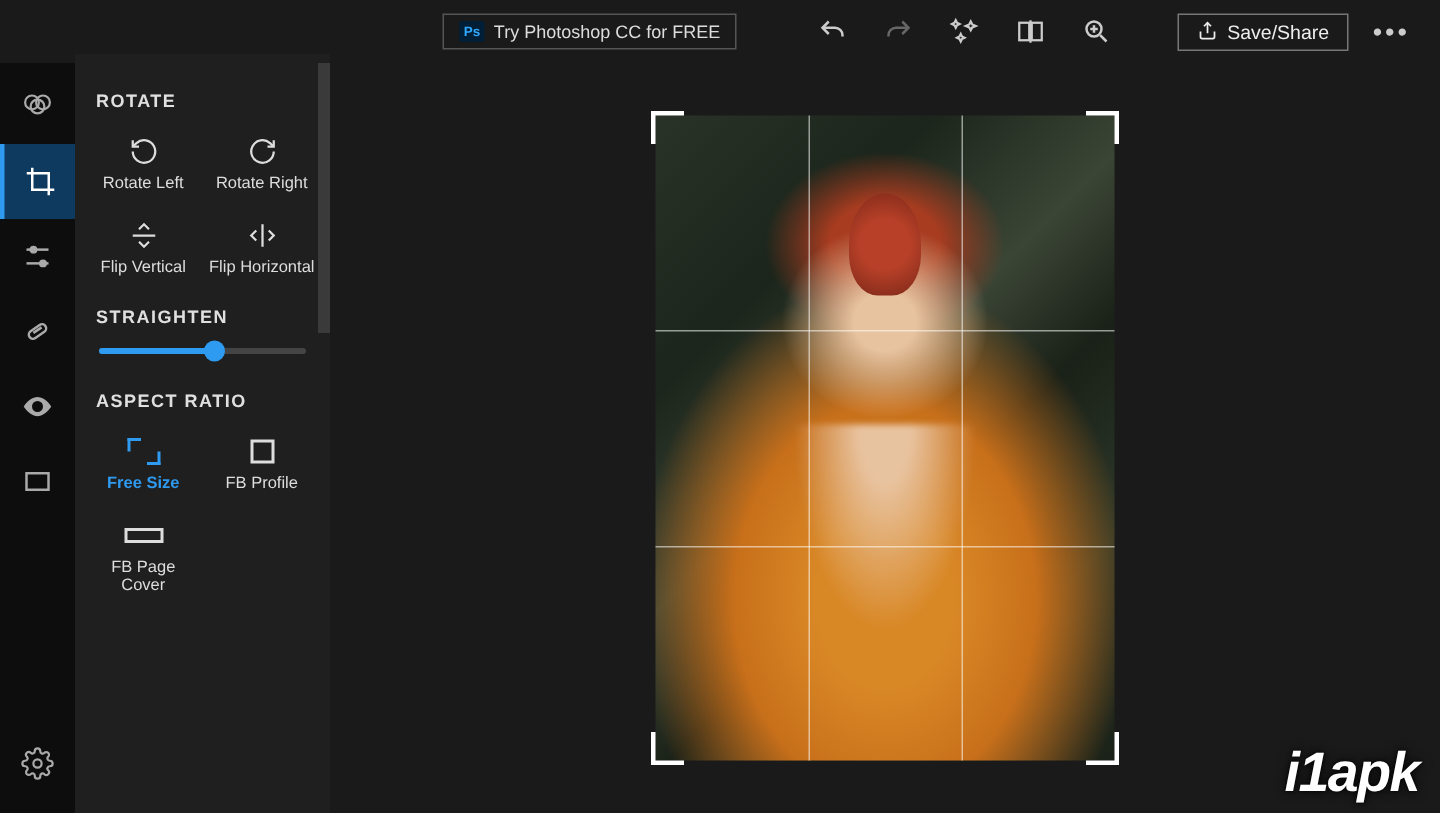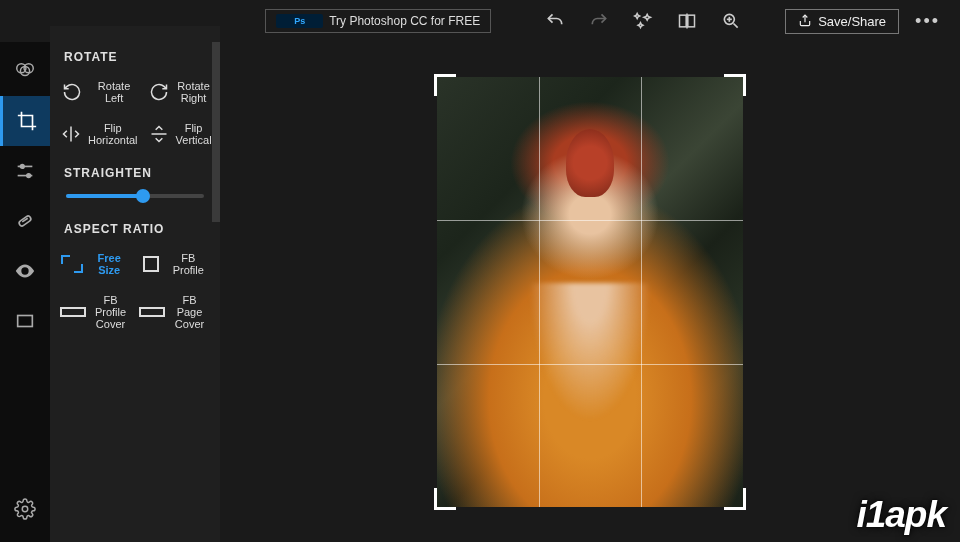--- a/index.html
+++ b/index.html
@@ -2,40 +2,40 @@
 <html><head>
 <meta charset="utf-8">
 <style>
 * { margin: 0; padding: 0; box-sizing: border-box; font-family: -apple-system, BlinkMacSystemFont, "Segoe UI", sans-serif; }
 body { width: 960px; height: 542px; background: #1a1a1a; color: #e6e6e6; overflow: hidden; position: relative; }
 
 
 .topbar { height: 42px; background: #1a1a1a; display: flex; align-items: center; padding: 0 12px; gap: 8px; }
 .spacer { flex: 1; }
 .ps-btn { display: flex; align-items: center; gap: 6px; border: 1px solid #555; padding: 4px 10px; font-size: 12px; color: #ddd; cursor: pointer; }
-.ps-badge { background: #001e36; color: #31a8ff; font-size: 9px; font-weight: 700; padding: 2px 18px; border-radius: 2px; }
+.ps-badge { background: #001e36; color: #31a8ff; font-size: 9px; font-weight: 700; padding: 2px 3px; border-radius: 2px; }
 .tb-icon { width: 36px; height: 36px; display: flex; align-items: center; justify-content: center; color: #ccc; cursor: pointer; }
 .tb-icon.dim { color: #666; }
 .tb-icon svg { width: 20px; height: 20px; }
 .save-btn { display: flex; align-items: center; gap: 6px; border: 1px solid #777; padding: 4px 12px; font-size: 13px; color: #eee; cursor: pointer; }
 .save-btn svg { width: 14px; height: 14px; }
 .more { font-size: 18px; letter-spacing: 2px; color: #ccc; cursor: pointer; padding: 0 8px; }
 
 
 .strip { position: absolute; left: 0; top: 42px; bottom: 0; width: 50px; background: #0d0d0d; display: flex; flex-direction: column; align-items: center; padding-top: 4px; }
 .strip-item { width: 50px; height: 50px; display: flex; align-items: center; justify-content: center; color: #aaa; cursor: pointer; }
 .strip-item.active { background: #0e3a5f; color: #fff; border-left: 3px solid #2e9af0; }
 .strip-item svg { width: 22px; height: 22px; }
 .strip-bottom { margin-top: auto; margin-bottom: 8px; }
 
 
-.panel { position: absolute; left: 50px; top: 26px; bottom: 0; width: 170px; background: #1f1f1f; overflow-y: hidden; padding: 16px 8px 8px 8px; }
+.panel { position: absolute; left: 50px; top: 36px; bottom: 0; width: 170px; background: #1f1f1f; overflow-y: hidden; padding: 16px 8px 8px 8px; }
 .section-title { font-size: 12px; letter-spacing: 1px; font-weight: 600; margin: 8px 0 10px 6px; color: #e0e0e0; }
 .grid2 { display: grid; grid-template-columns: 1fr 1fr; gap: 6px 4px; margin-bottom: 14px; }
-.tool-btn { display: flex; flex-direction: row; align-items: center; gap: 4px; padding: 6px 2px; cursor: pointer; font-size: 11px; color: #ddd; text-align: center; }
+.tool-btn { display: flex; flex-direction: column; align-items: center; gap: 4px; padding: 6px 2px; cursor: pointer; font-size: 11px; color: #ddd; text-align: center; }
 .tool-btn.sel { color: #2e9af0; font-weight: bold; }
 .tool-btn .ic { width: 26px; height: 22px; display: flex; align-items: center; justify-content: center; }
 .tool-btn svg { width: 22px; height: 20px; }
 .shape-sq { width: 16px; height: 16px; border: 2px solid currentColor; }
 .shape-wide { width: 26px; height: 10px; border: 2px solid currentColor; }
 .shape-corners { width: 22px; height: 18px; position: relative; }
 .shape-corners::before, .shape-corners::after { content: ''; position: absolute; width: 7px; height: 7px; border: 2px solid currentColor; }
 .shape-corners::before { top: 0; left: 0; border-right: none; border-bottom: none; }
 .shape-corners::after { bottom: 0; right: 0; border-left: none; border-top: none; }
 
@@ -192,36 +192,36 @@
           <svg viewBox="0 0 24 24" fill="none" stroke="currentColor" stroke-width="1.8">
             <path d="M21 12a9 9 0 1 1-3-6.7L21 8"></path>
             <path d="M21 3v5h-5"></path>
           </svg>
         </div>
       <span>Rotate Right</span>
     </div>
     <div class="tool-btn">
       <div class="ic">
           <svg viewBox="0 0 24 24" fill="none" stroke="currentColor" stroke-width="1.8">
+            <line x1="3" y1="12" x2="21" y2="12"></line>
+            <path d="M8 7l4-4 4 4"></path>
+            <path d="M8 17l4 4 4-4"></path>
+          </svg>
+        </div>
+      <span>Flip Vertical</span>
+    </div>
+    <div class="tool-btn">
+      <div class="ic">
+          <svg viewBox="0 0 24 24" fill="none" stroke="currentColor" stroke-width="1.8">
             <line x1="12" y1="3" x2="12" y2="21"></line>
             <path d="M7 8l-4 4 4 4"></path>
             <path d="M17 8l4 4-4 4"></path>
           </svg>
         </div>
       <span>Flip Horizontal</span>
-    </div>
-    <div class="tool-btn">
-      <div class="ic">
-          <svg viewBox="0 0 24 24" fill="none" stroke="currentColor" stroke-width="1.8">
-            <line x1="3" y1="12" x2="21" y2="12"></line>
-            <path d="M8 7l4-4 4 4"></path>
-            <path d="M8 17l4 4 4-4"></path>
-          </svg>
-        </div>
-      <span>Flip Vertical</span>
     </div>
   </div>
 
   <div class="section-title">STRAIGHTEN</div>
   <div class="slider-wrap">
     <div class="slider">
       <div class="slider-fill"></div>
       <div class="slider-thumb"></div>
     </div>
   </div>
@@ -232,26 +232,20 @@
       <div class="ic">
           <div class="shape-corners"></div>
         </div>
       <span>Free Size</span>
     </div>
     <div class="tool-btn">
       <div class="ic">
           <div class="shape-sq"></div>
         </div>
       <span>FB Profile</span>
-    </div>
-    <div class="tool-btn">
-      <div class="ic">
-          <div class="shape-wide"></div>
-        </div>
-      <span>FB Profile Cover</span>
     </div>
     <div class="tool-btn">
       <div class="ic">
           <div class="shape-wide"></div>
         </div>
       <span>FB Page Cover</span>
     </div>
   </div>
 </div>
 

